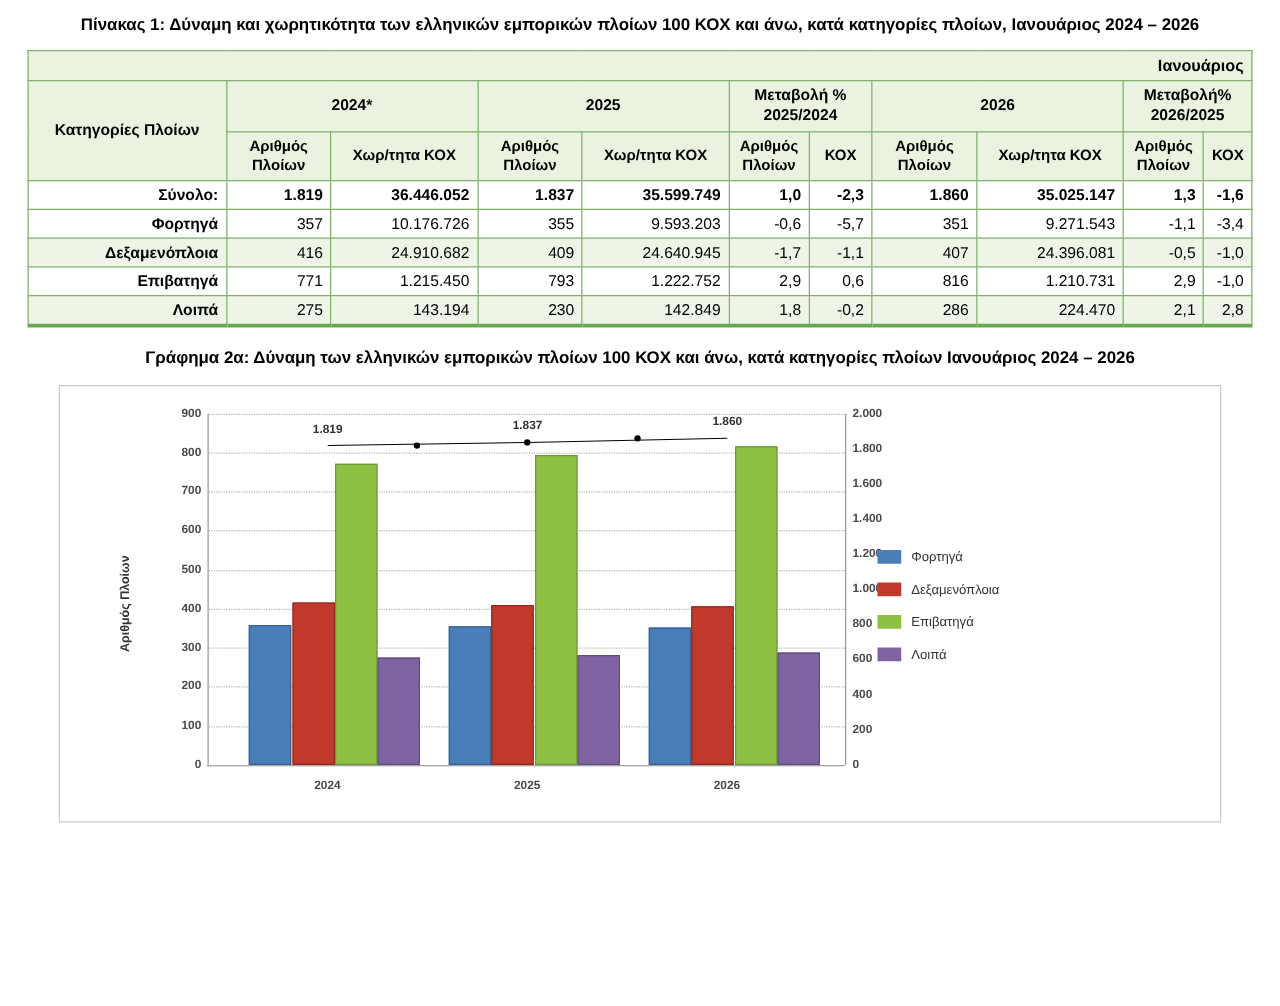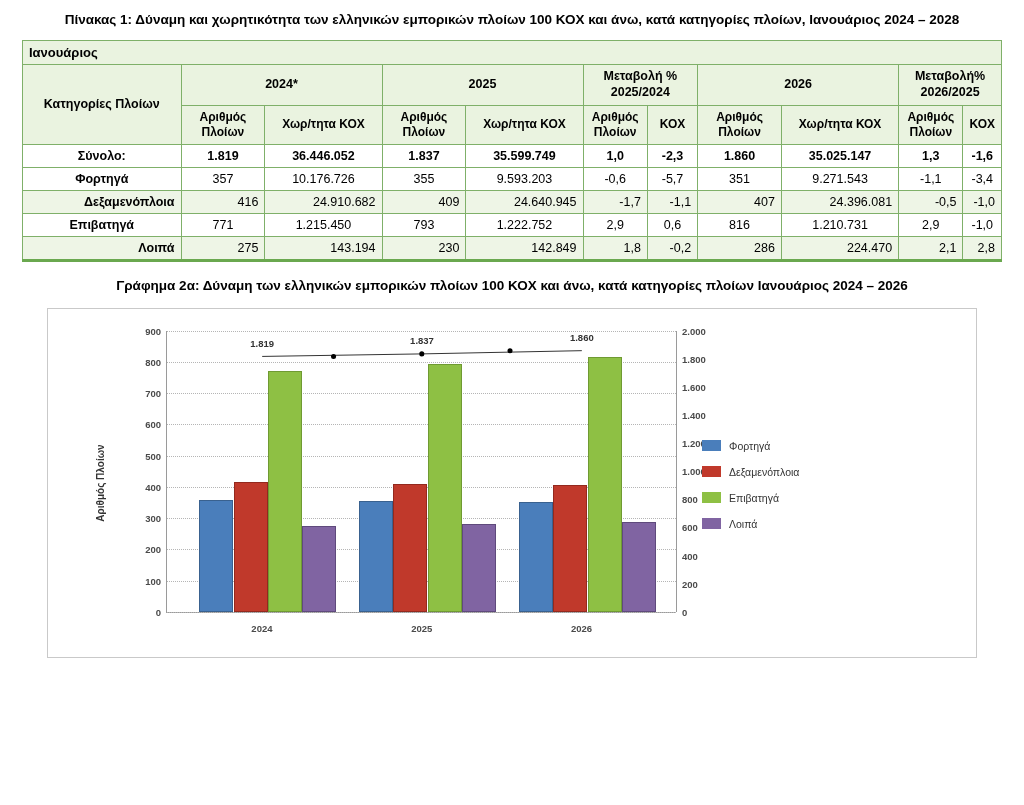--- a/index.html
+++ b/index.html
@@ -30,21 +30,21 @@
     border-collapse: collapse;
     font-size: 12.5px;
   }
   table.maintbl td, table.maintbl th {
     border: 1px solid #7fb069;
     padding: 4px 6px;
     vertical-align: middle;
   }
   .thead-top td {
     background: #eaf3e0;
-    text-align: left;
+    text-align: right;
     font-weight: bold;
     font-size: 13px;
     border-top: 3px solid #6aa84f;
     border-bottom: 1px solid #6aa84f;
     padding: 5px 6px;
     margin-left: 36px;
   }
   .thead-mid td {
     background: #eaf3e0;
     text-align: center;
@@ -59,21 +59,21 @@
     font-weight: bold;
     font-size: 12px;
     line-height: 1.25;
     padding: 5px 3px;
     border-bottom: 2px solid #6aa84f;
   }
   .cat-col { text-align: right; font-weight: bold; white-space: nowrap; }
   .num { text-align: right; white-space: nowrap; }
   tr.total td { font-weight: bold; background: #ffffff; }
   tr.alt td { background: #eef5e6; }
-  tr.row td { background: #ffffff; text-align: center; }
+  tr.row td { background: #ffffff; }
   tr.last td { border-bottom: 3px solid #6aa84f; }
   .hdr-cat { text-align: center; }
 
   .footnote {
     width: 1000px;
     margin: 4px auto 0 auto;
     padding: 0 14px;
     font-size: 10.5px;
   }
   .footnote .star { font-size: 12px; }
@@ -181,21 +181,21 @@
   .legend .swatch.l::after {
     content: ""; position: absolute; left: 6px; top: -4px;
     width: 6px; height: 6px; background: #000; border-radius: 50%;
   }
 </style>
 </head>
 <body>
 
 <div class="page">
 
-  <div class="table-title">Πίνακας 1: Δύναμη και χωρητικότητα των ελληνικών εμπορικών πλοίων 100 ΚΟΧ και άνω, κατά κατηγορίες πλοίων, Ιανουάριος 2024 – 2028</div>
+  <div class="table-title">Πίνακας 1: Δύναμη και χωρητικότητα των ελληνικών εμπορικών πλοίων 100 ΚΟΧ και άνω, κατά κατηγορίες πλοίων, Ιανουάριος 2024 – 2026</div>
 
   <div class="tbl-wrap">
     <table class="maintbl">
       <colgroup>
         <col style="width:16.5%">
         <col style="width:8.7%">
           <col style="width:12.2%">
         <col style="width:8.7%">
           <col style="width:12.2%">
         <col style="width:6.6%">

